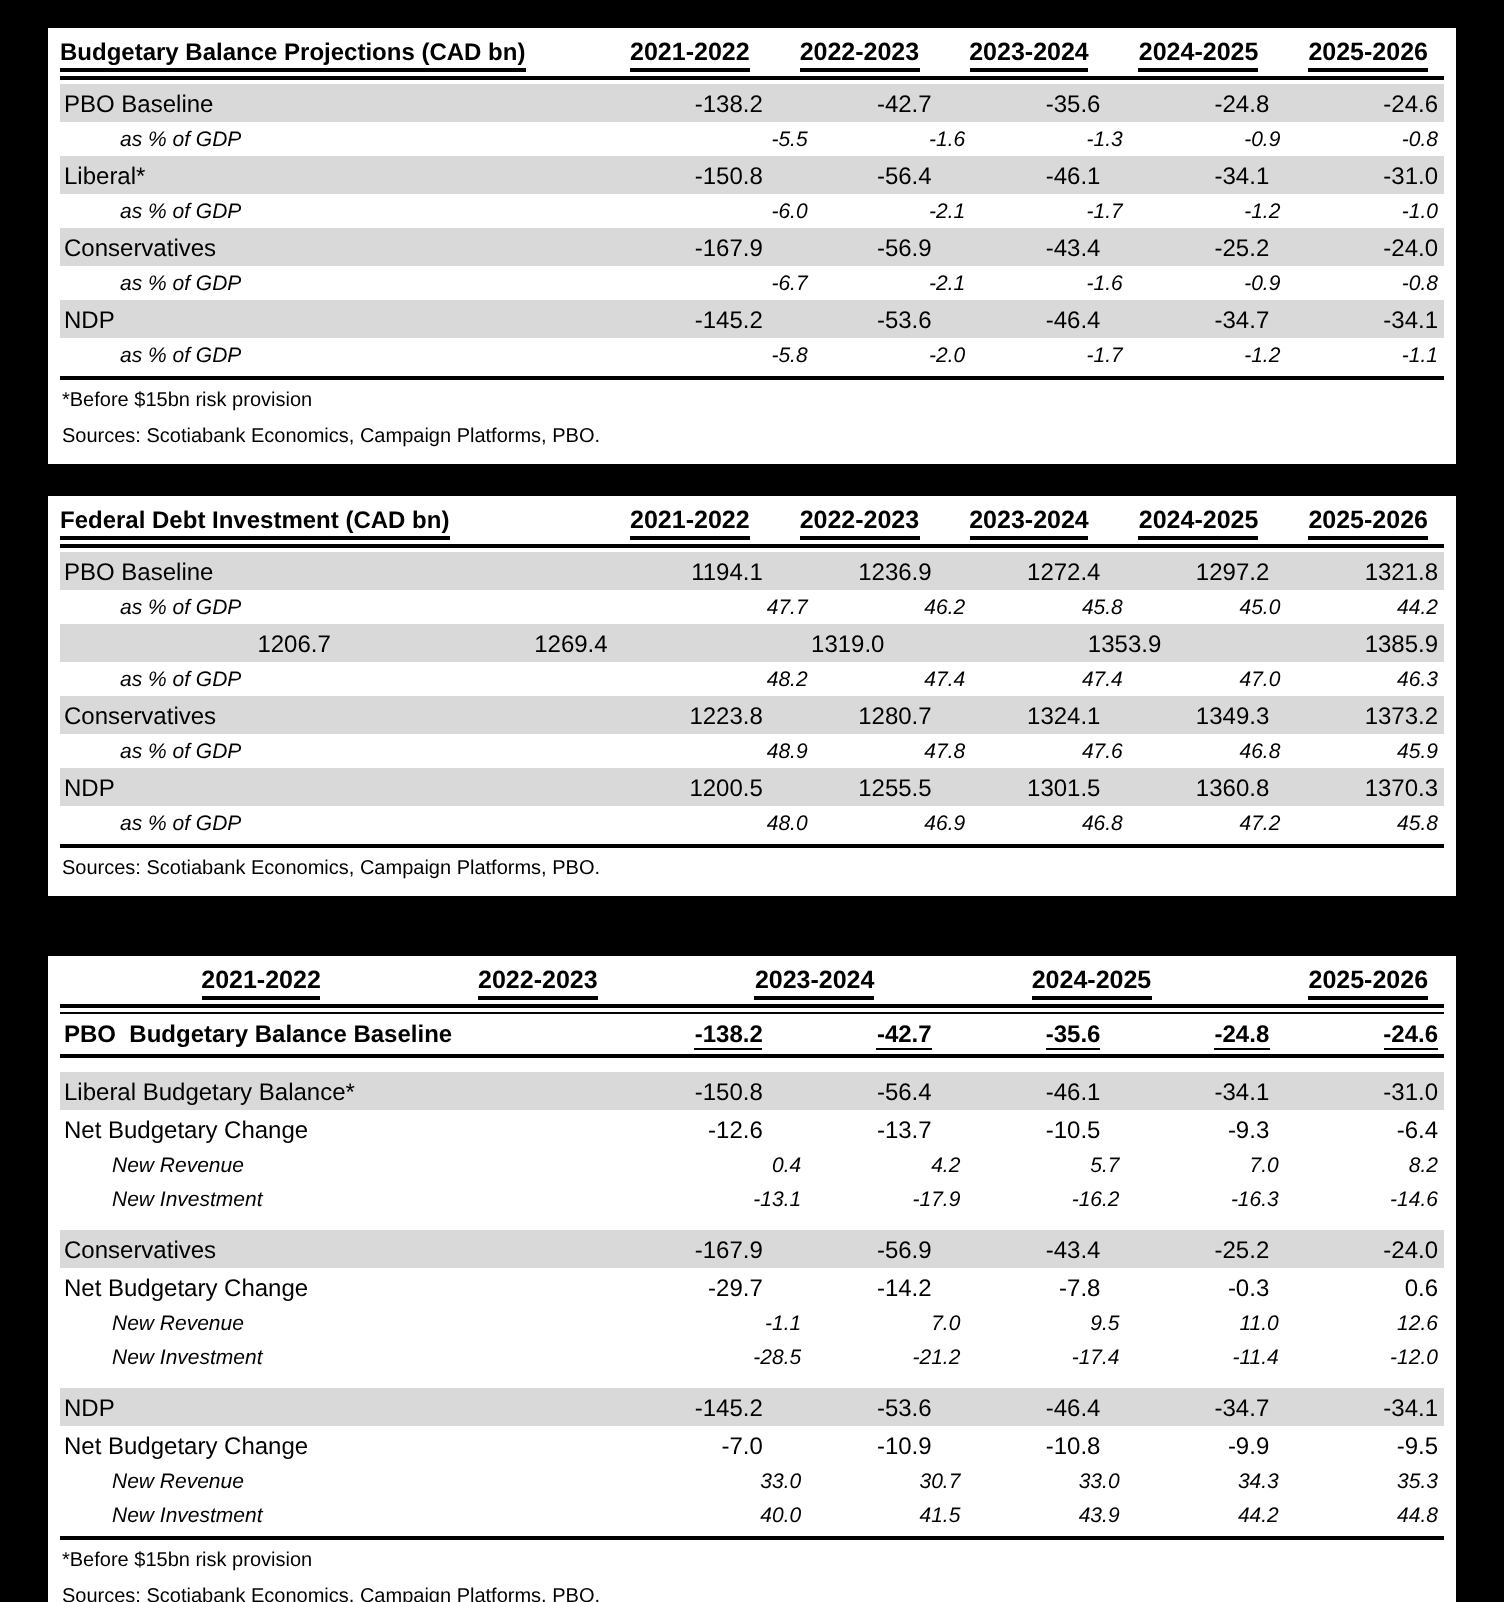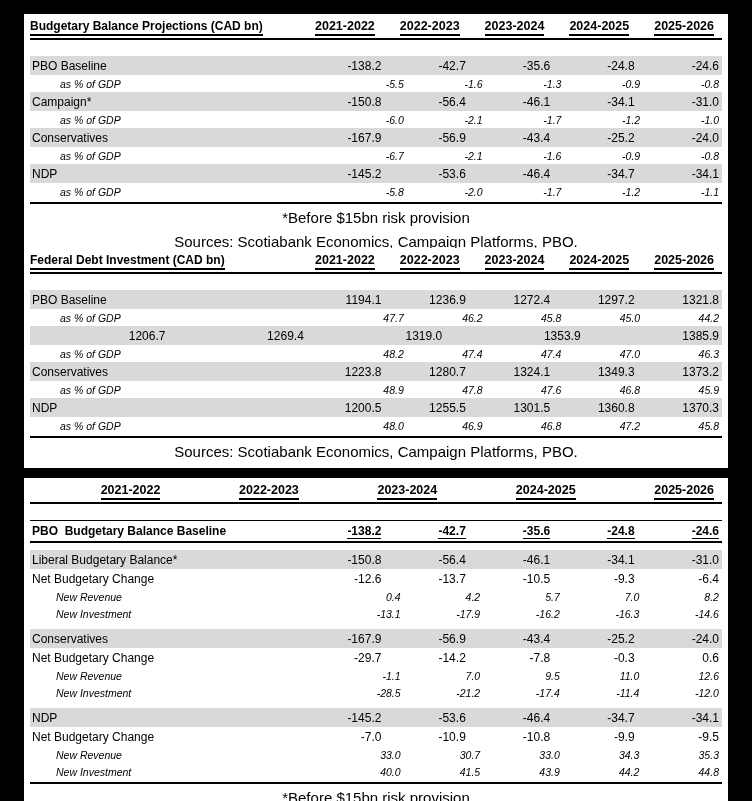--- a/index.html
+++ b/index.html
@@ -18,38 +18,38 @@
   .hdr-row{
     display:flex;align-items:flex-end;
     border-bottom:2px solid #000;padding-bottom:2px;
   }
   .hdr-title{width:268px;font-weight:bold;font-size:12px;}
   .hdr-title span,.hdr-year span{
     border-bottom:2px solid #000;padding-bottom:1px;display:inline-block;
   }
   .hdr-year{flex:1;text-align:right;font-weight:bold;font-size:12.5px;padding-right:8px;}
 
-  .rows{margin-top:16px;}
+  .rows{margin-top:2px;}
   .row{display:flex;align-items:center;font-size:12px;}
   .row .lbl{width:268px;padding-left:2px;white-space:pre;}
   .row .val{flex:1;text-align:right;padding-right:3px;}
   .row.party{background:#d9d9d9;height:19px;}
   .row.plain{height:19px;}
   .row.gdp,.row.sub{font-style:italic;font-size:10.5px;height:17px;gap:16px;}
   .row.gdp .lbl{padding-left:30px;}
   .row.sub .lbl{padding-left:26px;}
   .row.baseline{
     font-weight:bold;height:20px;margin-top:2px;
     border-top:1.5px solid #000;border-bottom:2px solid #000;
   }
   .row.baseline .val span{border-bottom:1.5px solid #000;}
   .row.gap{height:7px;}
 
   .foot{border-top:2px solid #000;margin-top:2px;padding:5px 1px 3px;}
-  .foot .fn{font-size:15px;margin-bottom:7px;text-align:center;}
+  .foot .fn{font-size:10px;margin-bottom:7px;}
   .foot .fn:last-child{margin-bottom:1px;}
 </style>
 </head>
 <body>
 
 <div class="panel" id="panel-0">
   <div class="hdr-row">
     <div class="hdr-title"><span>Budgetary Balance Projections (CAD bn)</span></div>
     <div class="hdr-year"><span>2021-2022</span></div>
     <div class="hdr-year"><span>2022-2023</span></div>
@@ -68,21 +68,21 @@
       </div>
       <div class="row gdp">
         <div class="lbl">as % of GDP</div>
         <div class="val"><span>-5.5</span></div>
         <div class="val"><span>-1.6</span></div>
         <div class="val"><span>-1.3</span></div>
         <div class="val"><span>-0.9</span></div>
         <div class="val"><span>-0.8</span></div>
       </div>
       <div class="row party">
-        <div class="lbl">Campaign*</div>
+        <div class="lbl">Liberal*</div>
         <div class="val"><span>-150.8</span></div>
         <div class="val"><span>-56.4</span></div>
         <div class="val"><span>-46.1</span></div>
         <div class="val"><span>-34.1</span></div>
         <div class="val"><span>-31.0</span></div>
       </div>
       <div class="row gdp">
         <div class="lbl">as % of GDP</div>
         <div class="val"><span>-6.0</span></div>
         <div class="val"><span>-2.1</span></div>

